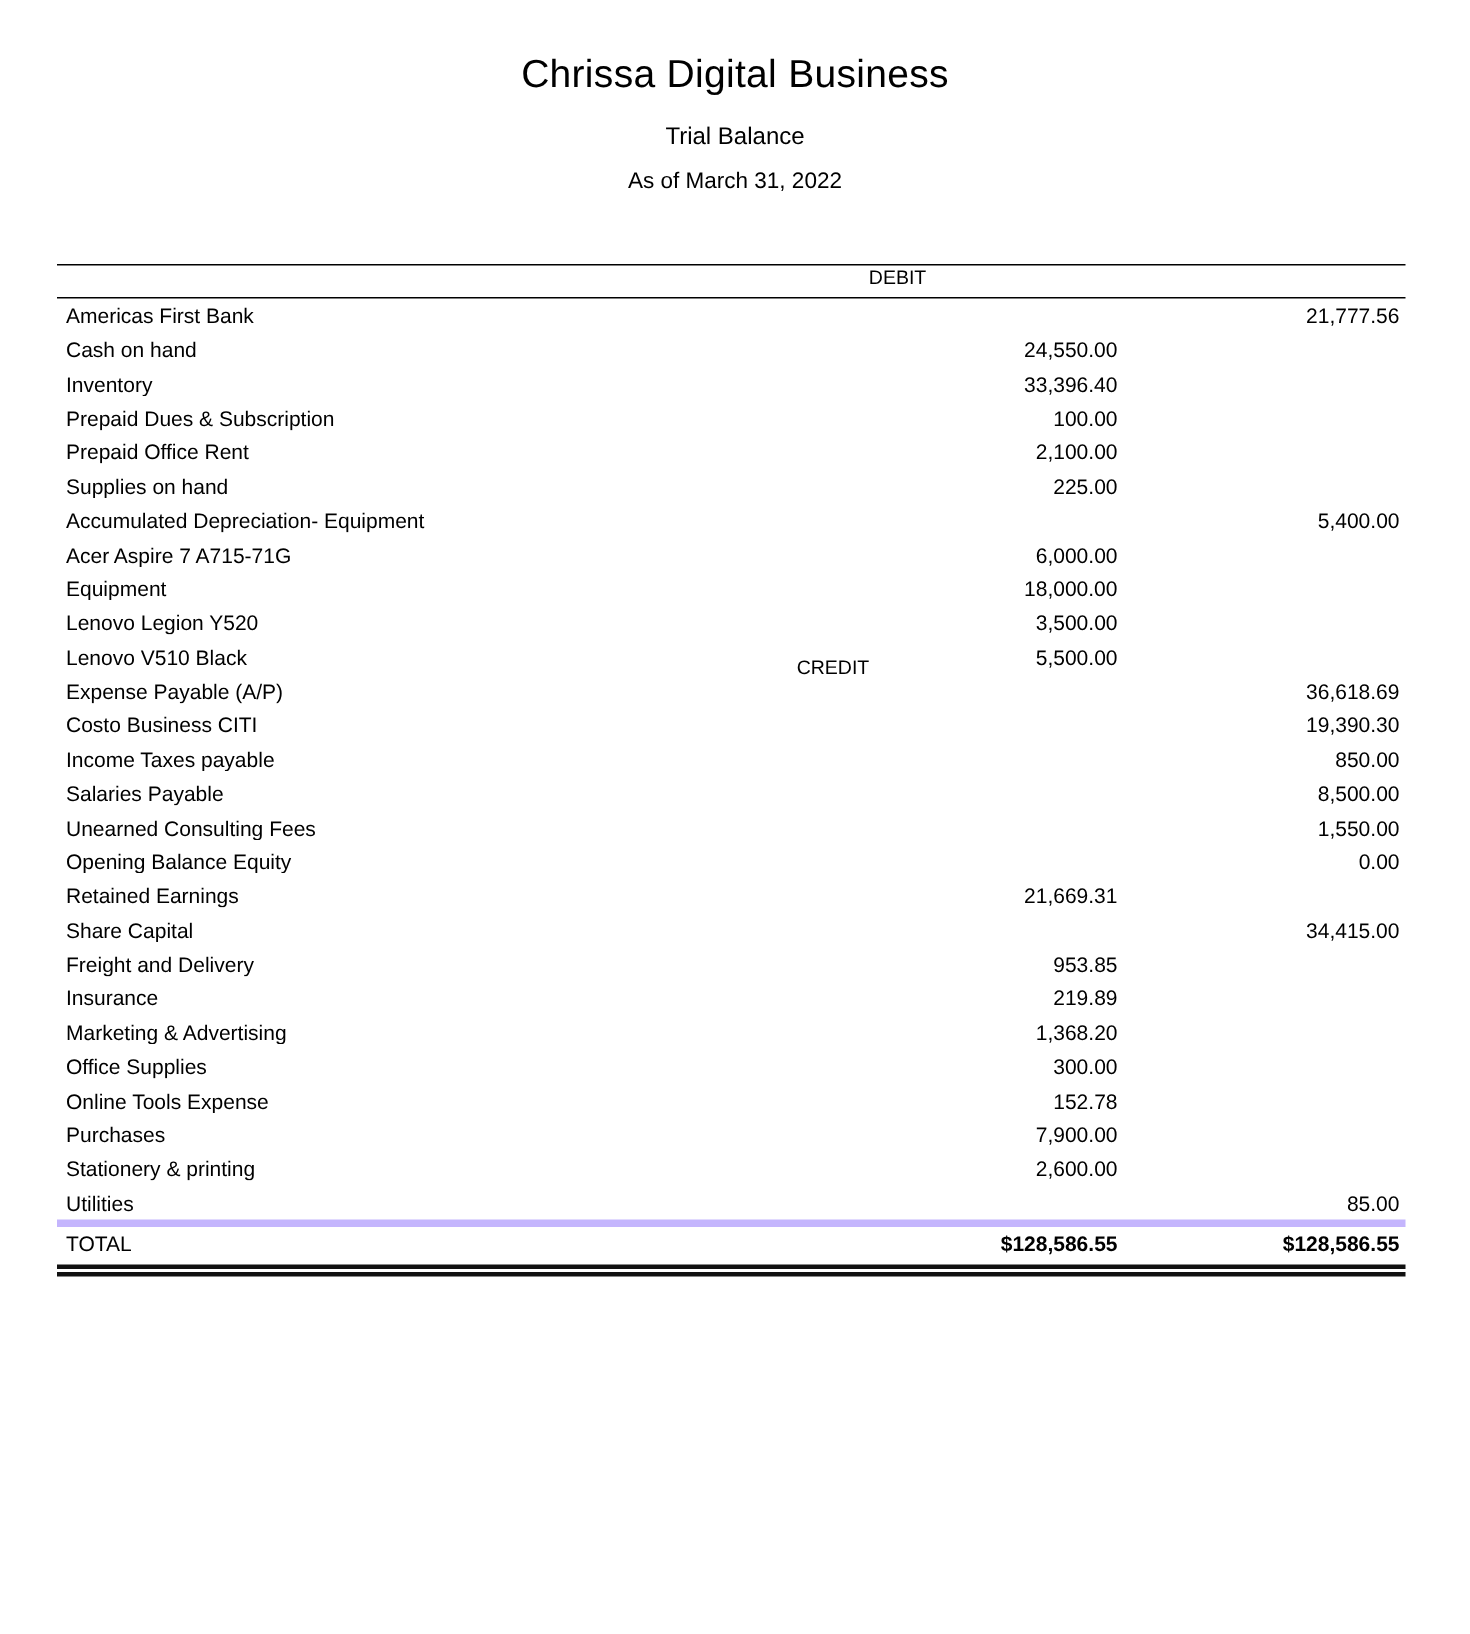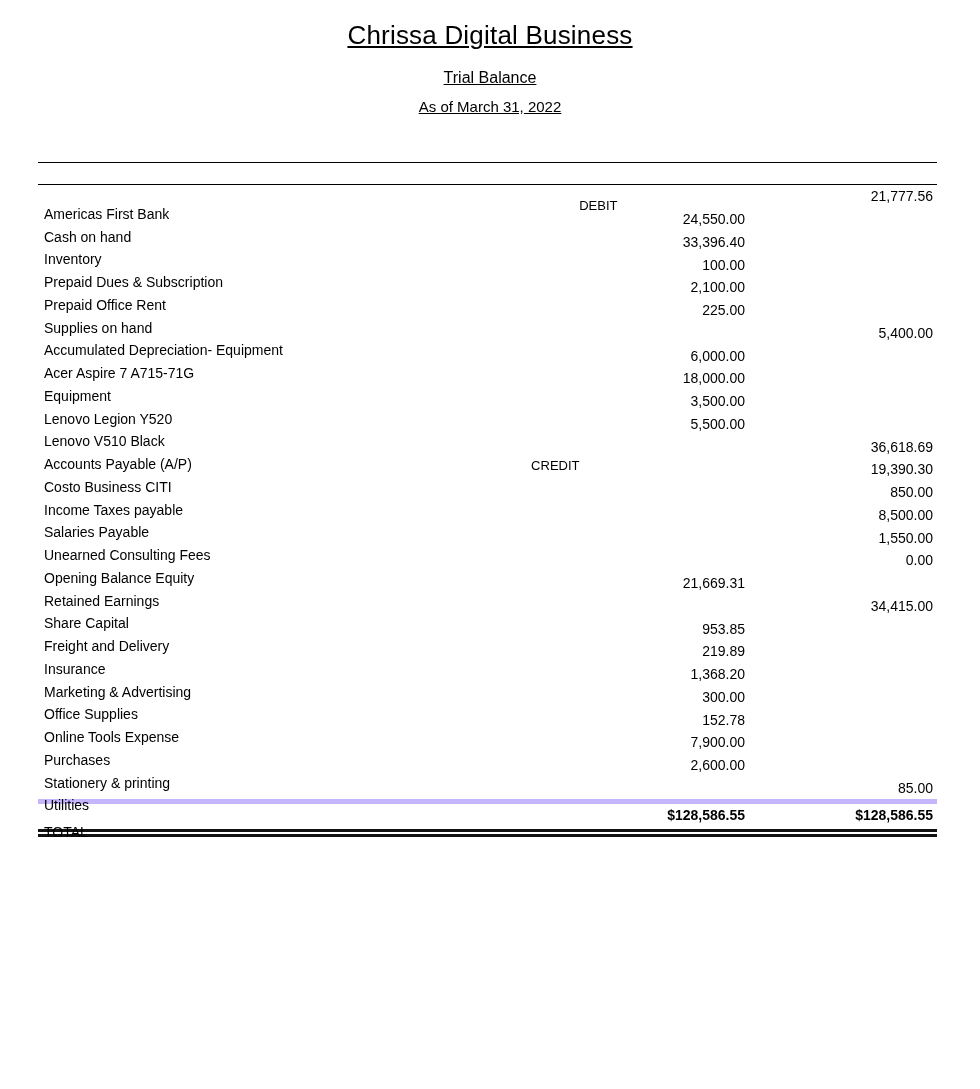--- a/index.html
+++ b/index.html
@@ -12,22 +12,21 @@
     position: relative;
     overflow: hidden;
   }
   .page {
     width: 980px;
     height: 1089px;
     background: #ffffff;
   }
   .report-header {
     text-align: center;
-    padding-top: 20px;
-    text-decoration: underline;
+    padding-top: 34px;
   }
   .company-name {
     font-size: 26px;
     font-weight: 400;
     line-height: 30px;
     letter-spacing: 0.2px;
   }
   .report-title {
     font-size: 16px;
     font-weight: 400;
@@ -65,21 +64,20 @@
     align-items: center;
     height: 26px;
     border-top: 5px solid #c4b5fd;
     font-size: 14px;
   }
   .cell-account {
     flex: 1 1 auto;
     padding-left: 6px;
     white-space: nowrap;
     overflow: hidden;
-    margin-top: 35px;
   }
   .cell-debit {
     flex: 0 0 260px;
     width: 260px;
     text-align: right;
     white-space: nowrap;
   }
   .cell-credit {
     flex: 0 0 192px;
     width: 192px;
@@ -177,21 +175,21 @@
     <div class="cell-credit"></div>
   </div>
 
   <div class="tb-row">
     <div class="cell-account">Lenovo V510 Black</div>
     <div class="cell-debit">5,500.00</div>
     <div class="cell-credit"></div>
   </div>
 
   <div class="tb-row">
-    <div class="cell-account">Accounts Payable (A/P)</div>
+    <div class="cell-account">Expense Payable (A/P)</div>
     <div class="cell-debit"></div>
     <div class="cell-credit">36,618.69</div>
   </div>
 
   <div class="tb-row">
     <div class="cell-account">Costo Business CITI</div>
     <div class="cell-debit"></div>
     <div class="cell-credit">19,390.30</div>
   </div>
 

